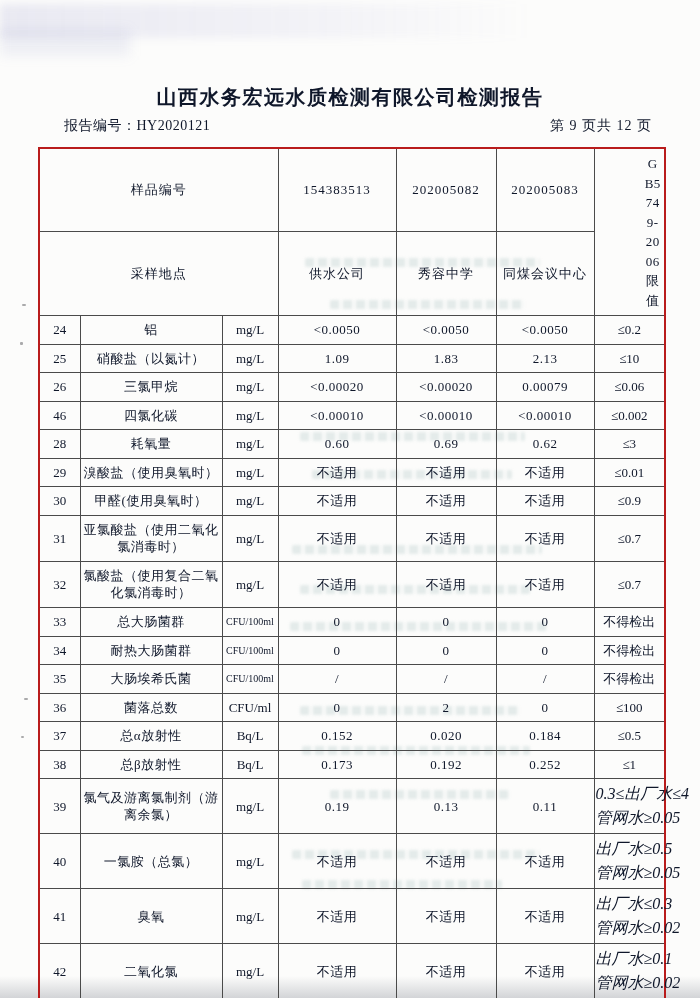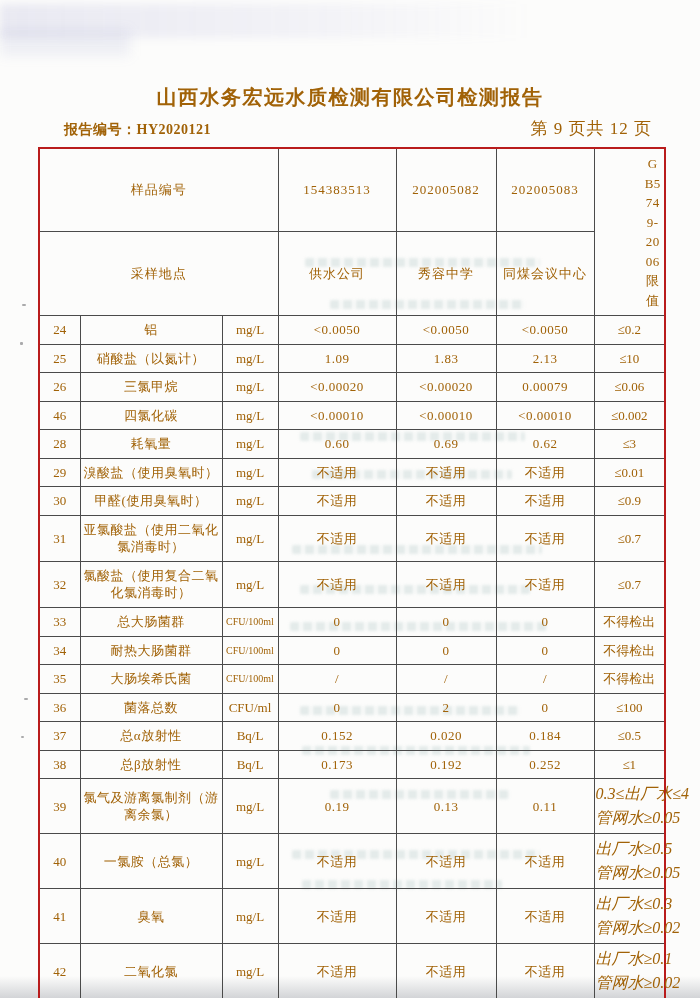--- a/index.html
+++ b/index.html
@@ -1,20 +1,20 @@
 <!DOCTYPE html>
 <html><head>
 <meta charset="utf-8">
 <style>
   * { margin:0; padding:0; box-sizing:border-box; }
   html,body { background:#ffffff; }
   .page {
     position:relative; width:700px; height:998px; margin:0 auto;
     background:#fcfcfb; overflow:hidden;
-    font-family:"Liberation Serif","DejaVu Serif",serif; color:#a16207;
+    font-family:"Liberation Serif","DejaVu Serif",serif; color:#0f172a;
   }
   
   .ghost { position:absolute; pointer-events:none; }
   .ghost-band-top { left:0; top:4px; width:560px; height:34px;
     background:linear-gradient(to right, rgba(120,120,190,0.14), rgba(130,130,200,0.07) 60%, rgba(130,130,200,0) 95%);
     filter:blur(4px); }
   .ghost-corner { left:0; top:30px; width:130px; height:26px;
     background:rgba(120,125,185,0.10); filter:blur(6px); }
   .ghost-text { height:9px; border-radius:2px; filter:blur(1.6px);
     background:repeating-linear-gradient(90deg, rgba(105,150,150,0.16) 0 9px, rgba(105,150,150,0.02) 9px 13px); }
@@ -25,22 +25,22 @@
   
   .title {
     position:absolute; top:84px; left:0; width:100%; text-align:center;
     font-size:20px; font-weight:bold; letter-spacing:1.5px;
   }
   .meta {
     position:absolute; top:117px; left:64px; width:588px;
     display:flex; justify-content:space-between; align-items:baseline;
     font-size:14px;
   }
-  .report-no { font-weight:bold; letter-spacing:0.5px; }
-  .page-indicator { font-size:17px; letter-spacing:1px; }
+  .report-no { font-weight:normal; letter-spacing:0.5px; }
+  .page-indicator { font-size:14px; letter-spacing:1px; }
 
   
   table.report {
     position:absolute; top:147px; left:38px; width:626px;
     border-collapse:collapse; table-layout:fixed;
     border:2px solid #b91c1c;
   }
   table.report td {
     border:1px solid #4a4a4a; text-align:center; vertical-align:middle;
     font-size:13px; padding:5px 2px; line-height:1.35; word-break:break-all;

